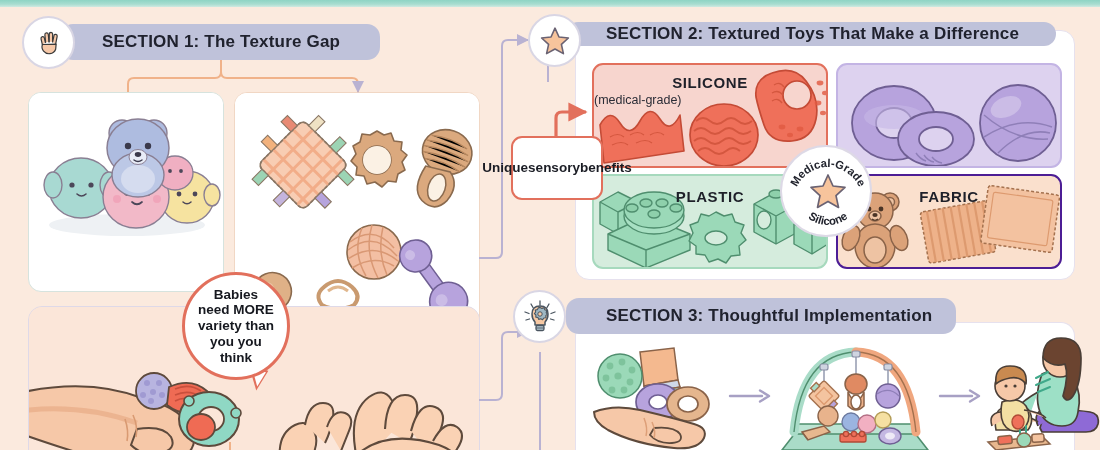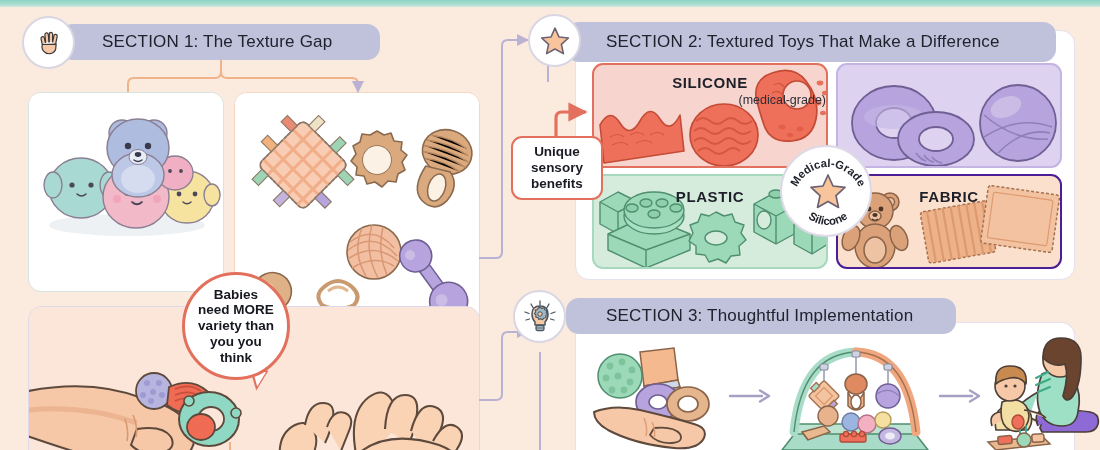--- a/index.html
+++ b/index.html
@@ -32,21 +32,21 @@
   }
 
   
   .sec-pill {
     position: absolute;
     background: #bfc2da;
     border-radius: 13px;
     display: flex; align-items: center;
     padding-left: 42px;
     color: #20222e;
-    font-weight: normal;
+    font-weight: bold;
     letter-spacing: .2px;
     white-space: nowrap;
   }
   .sec-icon {
     position: absolute;
     background: #fff;
     border: 2px solid #d9d6e4;
     border-radius: 50%;
     display: flex; align-items: center; justify-content: center;
     z-index: 6;
@@ -74,31 +74,31 @@
   .matlabel {
     position: absolute;
     left: 0; right: 0;
     text-align: center;
     font-weight: bold;
     color: #1e2029;
     letter-spacing: .6px;
     z-index: 3;
   }
   .matsub {
-    position: absolute; left:0; right:0; text-align:right;
+    position: absolute; left:0; right:0; text-align:left;
     color:#2a2c36; z-index:3;
   }
 
   
   .callout-rect {
     position: absolute;
     background: #fff;
     border: 2.5px solid #e2705c;
     border-radius: 11px;
-    display: flex; flex-direction: column;
+    display: flex; flex-direction: row;
     align-items: center; justify-content: center;
     text-align: center;
     font-weight: bold;
     color: #1a1c24;
     line-height: 1.2;
     z-index: 8;
   }
   .bubble {
     position: absolute;
     background: #fff;
@@ -431,21 +431,21 @@
       <span>need MORE</span><br>
       <span>variety than</span><br>
       <span>you you</span><br>
       <span>think</span>
     </span>
   </div>
   <div class="bubble-tail" style="left:246px; top:368px; transform:rotate(14deg);"></div>
 
   <div class="card" style="left:575px; top:30px; width:500px; height:250px; border-color:#e6e1ee;"></div>
 
-  <div class="sec-pill" style="left:566px; top:22px; width:490px; height:40px; font-size:17px; padding-left:40px;">
+  <div class="sec-pill" style="left:566px; top:22px; width:490px; height:24px; font-size:17px; padding-left:40px;">
     <span>SECTION 2: Textured Toys That Make a Difference</span>
   </div>
   <div class="sec-icon" style="left:528px; top:14px; width:53px; height:53px;">
     <svg width="32" height="32" viewBox="0 0 32 32">
       <path d="M16 3.2 L20 12 L29.4 13 L22.4 19.4 L24.4 28.6 L16 24 L7.6 28.6 L9.6 19.4 L2.6 13 L12 12 Z" fill="#f7c49c" stroke="#6a6272" stroke-width="1.6" stroke-linejoin="round"></path>
     </svg>
   </div>
 
   <div class="matpanel" style="left:592px; top:63px; width:236px; height:105px; background:#f7d5ce; border:2.5px solid #e2705c;">
     <div class="matlabel" style="top:9px; font-size:15px;">SILICONE</div>

